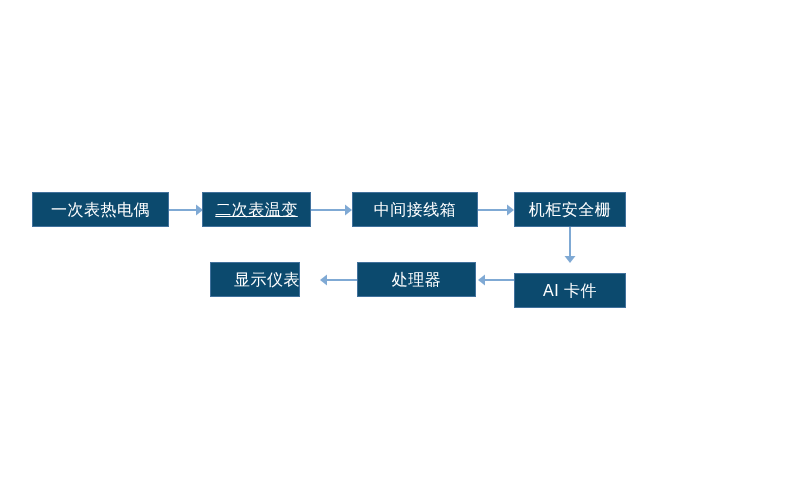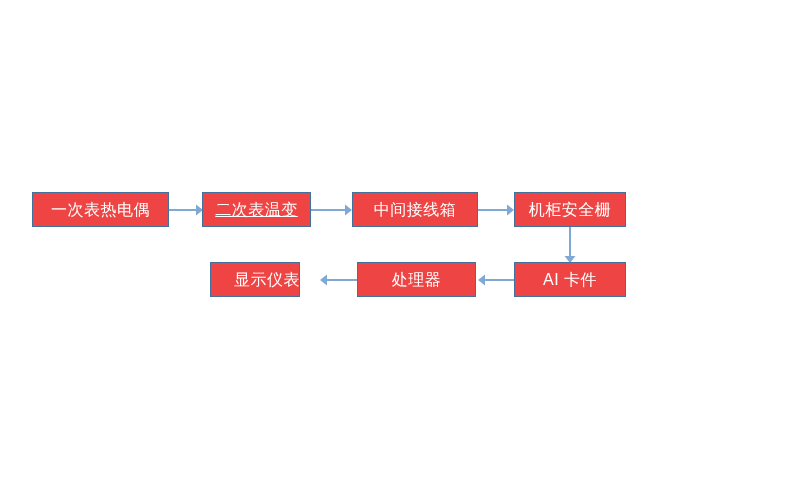--- a/index.html
+++ b/index.html
@@ -13,21 +13,21 @@
   #canvas {
     position: relative;
     width: 800px;
     height: 500px;
     background: #ffffff;
     overflow: hidden;
   }
   .node {
     position: absolute;
     box-sizing: border-box;
-    background: #ef4444;
+    background: #0c4a6e;
     border: 1px solid #41719C;
     color: #FFFFFF;
     font-size: 16px;
     line-height: 1;
     letter-spacing: 0.5px;
     display: flex;
     align-items: center;
     justify-content: center;
     text-align: center;
     white-space: nowrap;
@@ -102,21 +102,21 @@
   </div>
 
   <div class="node" style="left:352px; top:192px; width:126px; height:35px;">
     <span class="node-label">中间接线箱</span>
   </div>
 
   <div class="node" style="left:514px; top:192px; width:112px; height:35px;">
     <span class="node-label">机柜安全栅</span>
   </div>
 
-  <div class="node" style="left:514px; top:262px; width:112px; height:35px;">
+  <div class="node" style="left:514px; top:273px; width:112px; height:35px;">
     <span class="node-label">AI 卡件</span>
   </div>
 
   <div class="node" style="left:357px; top:262px; width:119px; height:35px;">
     <span class="node-label">处理器</span>
   </div>
 
   <div class="node" style="left:210px; top:262px; width:90px; height:35px;padding-left:24px;">
     <span class="node-label">显示仪表</span>
   </div>

